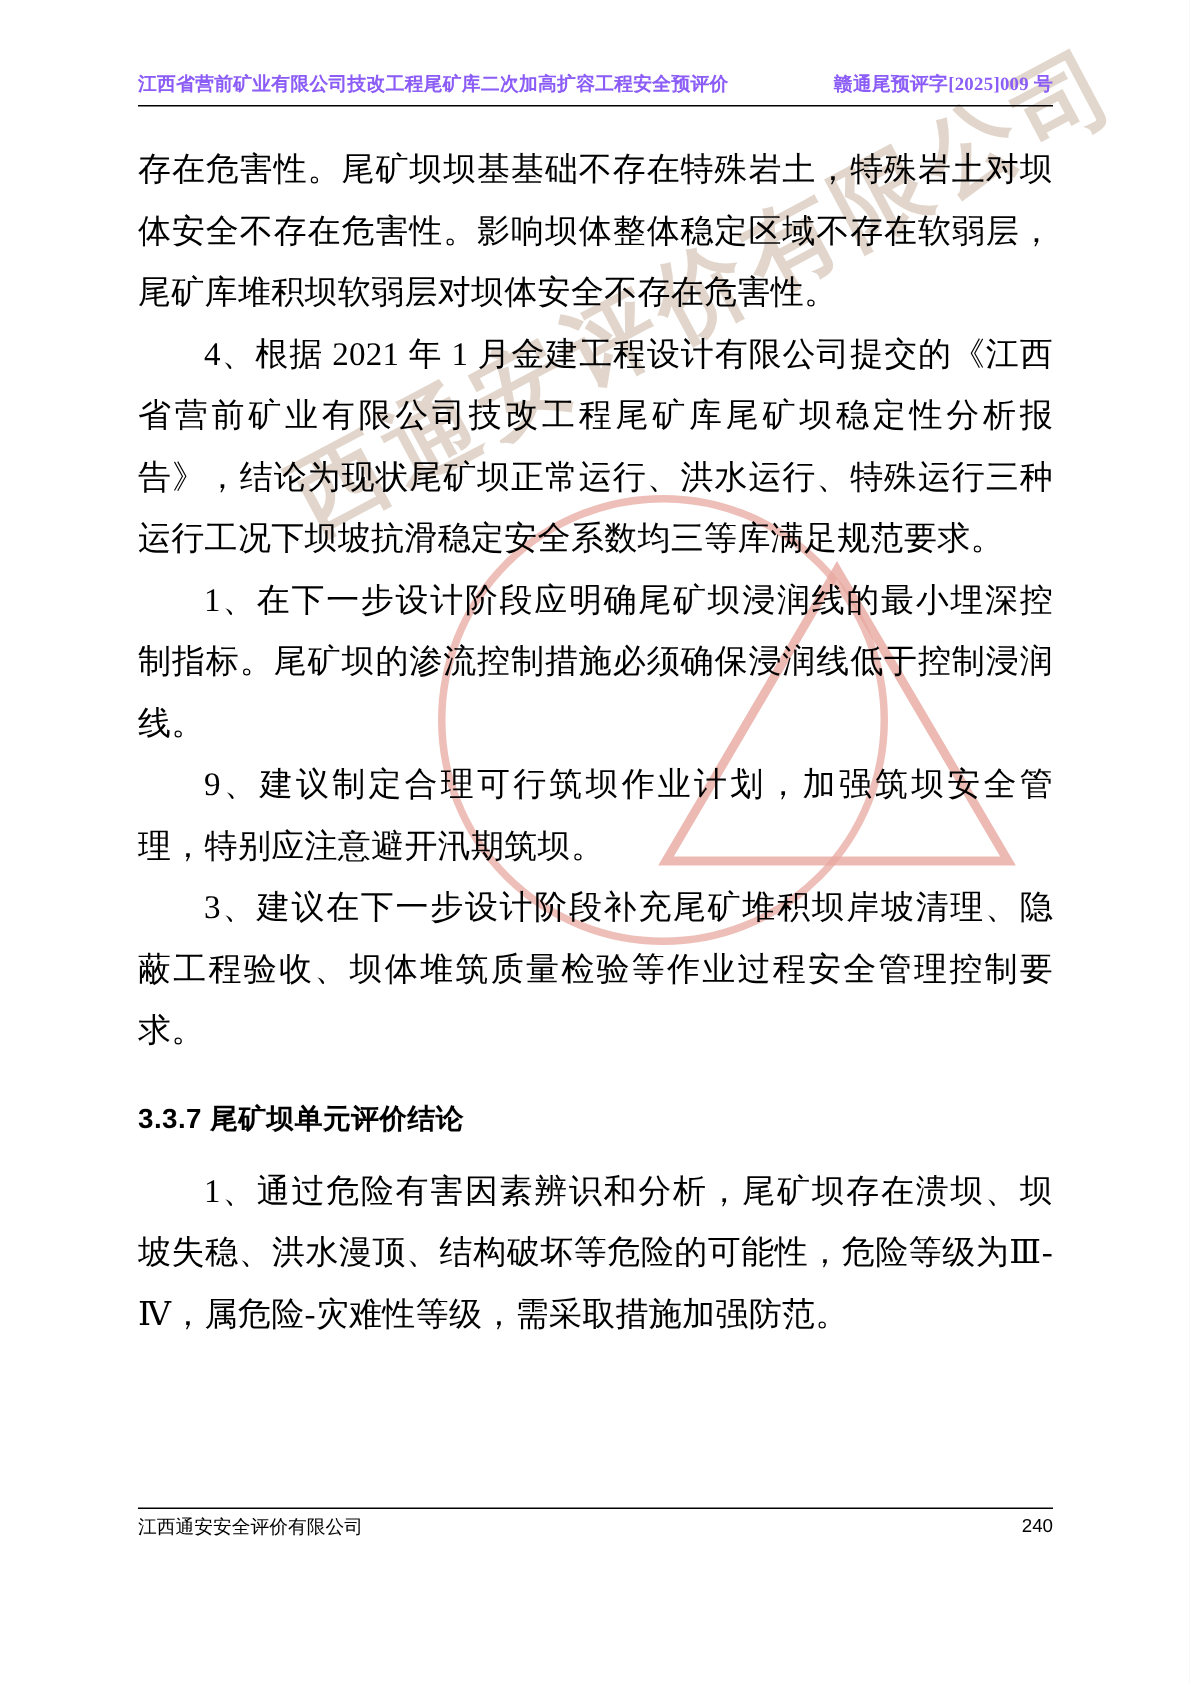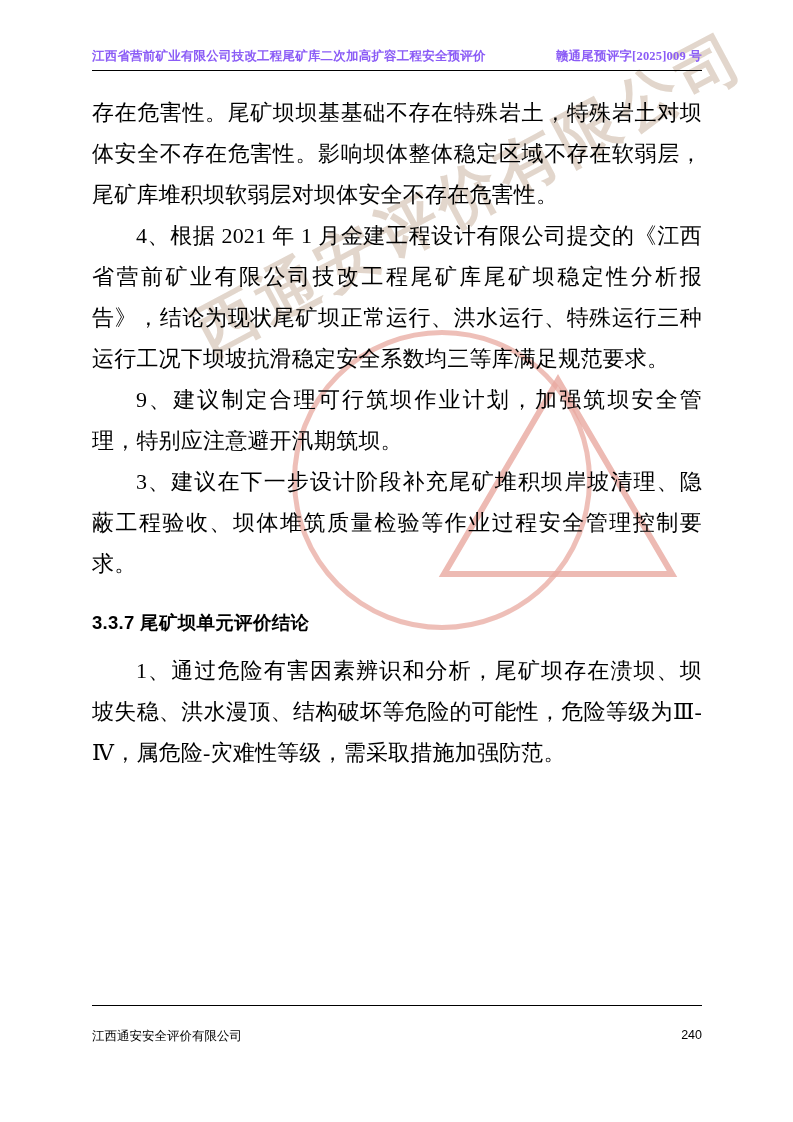--- a/index.html
+++ b/index.html
@@ -119,21 +119,21 @@
     font-weight: bold;
     line-height: 34px;
     letter-spacing: 0.3px;
   }
   .footer {
     position: absolute;
     left: 92px;
     top: 1005px;
     width: 610px;
     border-top: 1.2px solid #000;
-    padding-top: 22px;
+    padding-top: 4px;
     display: flex;
     justify-content: space-between;
     font-family: "Liberation Sans", "DejaVu Sans", sans-serif;
     font-size: 12.5px;
     color: #000;
   }
 </style>
 </head>
 <body>
 
@@ -154,20 +154,21 @@
     <div class="header">
       <span class="header-left">江西省营前矿业有限公司技改工程尾矿库二次加高扩容工程安全预评价</span>
       <span class="header-right">赣通尾预评字[2025]009 号</span>
     </div>
 
     <div class="body-area">
       <p class="para">存在危害性。尾矿坝坝基基础不存在特殊岩土，特殊岩土对坝体安全不存在危害性。影响坝体整体稳定区域不存在软弱层，尾矿库堆积坝软弱层对坝体安全不存在危害性。</p>
       <p class="para indent">4、根据 2021 年 1 月金建工程设计有限公司提交的《江西省营前矿业有限公司技改工程尾矿库尾矿坝稳定性分析报告》，结论为现状尾矿坝正常运行、洪水运行、特殊运行三种运行工况下坝坡抗滑稳定安全系数均三等库满足规范要求。</p>
 
 
+      <p class="para indent">1、在下一步设计阶段应明确尾矿坝浸润线的最小埋深控制指标。尾矿坝的渗流控制措施必须确保浸润线低于控制浸润线。</p>
       <p class="para indent">9、建议制定合理可行筑坝作业计划，加强筑坝安全管理，特别应注意避开汛期筑坝。</p>
       <p class="para indent">3、建议在下一步设计阶段补充尾矿堆积坝岸坡清理、隐蔽工程验收、坝体堆筑质量检验等作业过程安全管理控制要求。</p>
 
       <h3 class="heading">3.3.7  尾矿坝单元评价结论</h3>
 
       <p class="para indent">1、通过危险有害因素辨识和分析，尾矿坝存在溃坝、坝坡失稳、洪水漫顶、结构破坏等危险的可能性，危险等级为Ⅲ-Ⅳ，属危险-灾难性等级，需采取措施加强防范。</p>
     </div>
 
     <div class="footer">
       <span>江西通安安全评价有限公司</span>

